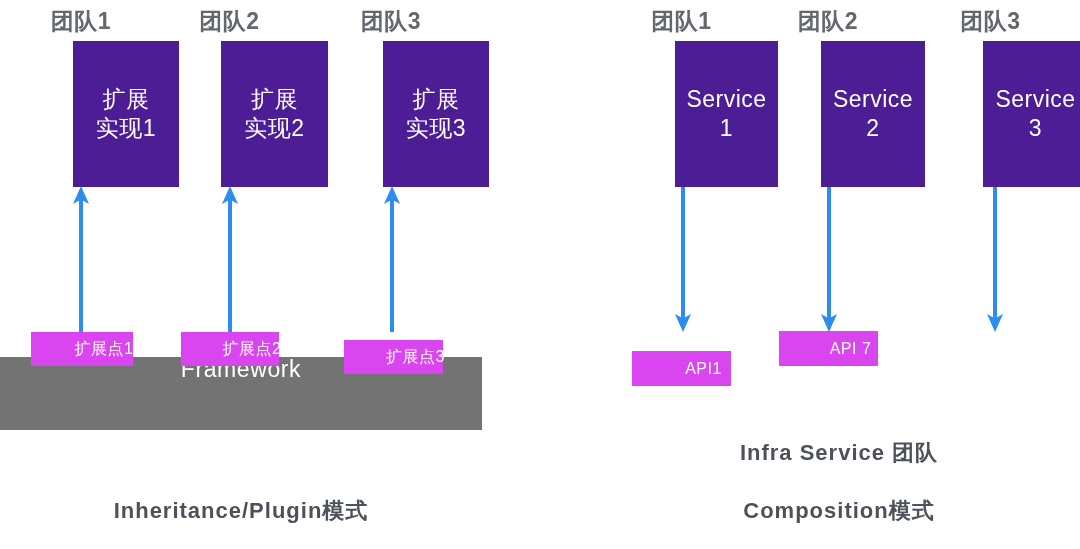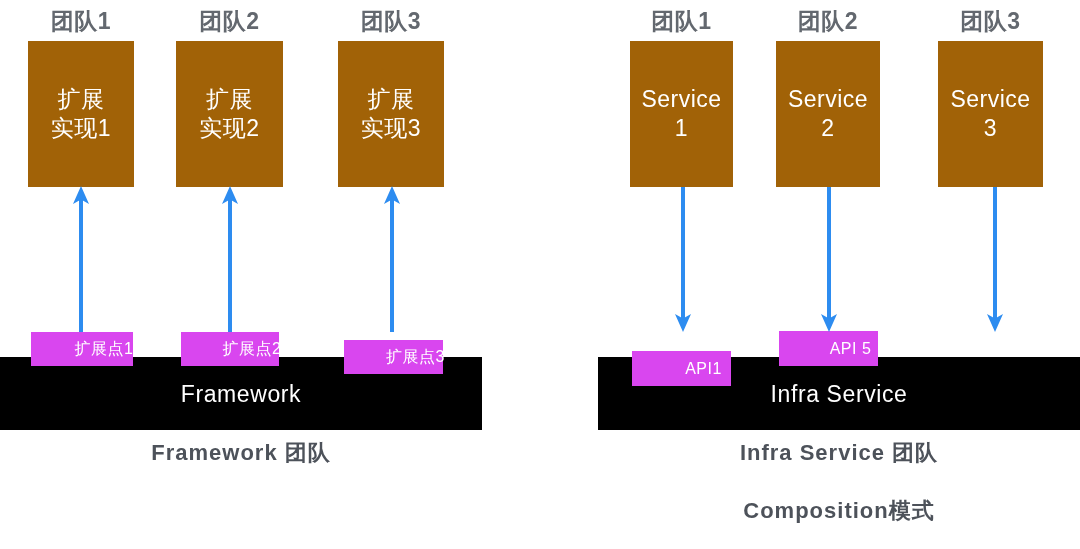--- a/index.html
+++ b/index.html
@@ -26,53 +26,54 @@
     font-size: 23px;
     font-weight: 700;
     letter-spacing: 0.5px;
     text-align: center;
     white-space: nowrap;
     line-height: 1;
   }
   
   .blue-box {
     position: absolute;
-    background: #a16207;
+    background: #4c1d95;
     color: #ffffff;
     display: flex;
     align-items: center;
     justify-content: center;
     text-align: center;
     font-size: 23px;
     line-height: 1.28;
     letter-spacing: 0.5px;
     box-sizing: border-box;
     padding: 2px;
+    margin-left: 45px;
   }
   .blue-box .l1, .blue-box .l2 { display: block; }
   
   .blue-tag {
     position: absolute;
     background: #d946ef;
     color: #ffffff;
     display: flex;
     align-items: center;
     justify-content: center;
     font-size: 16px;
     letter-spacing: 0.5px;
     white-space: nowrap;
     box-sizing: border-box;
     padding-left: 44px;
   }
   
   .bar {
     position: absolute;
-    background: #000000;
+    background: #737373;
     display: flex;
-    align-items: center;
+    align-items: flex-start;
     justify-content: center;
   }
   .bar-label {
     color: #ffffff;
     font-size: 23px;
     letter-spacing: 0.6px;
     line-height: 1;
     position: relative;
     top: 1px;
   }
@@ -127,21 +128,21 @@
   </div>
 
   <div class="bar" style="left:0px; top:357px; width:482px; height:73px;">
     <span class="bar-label">Framework</span>
   </div>
 
   <div class="blue-tag" style="left:31px; top:332px; width:102px; height:34px;">扩展点1</div>
   <div class="blue-tag" style="left:181px; top:332px; width:98px; height:34px;text-align:right;">扩展点2</div>
   <div class="blue-tag" style="left:344px; top:332px; width:99px; height:34px;margin-top:8px;">扩展点3</div>
 
-  <div class="caption team" style="left:0px; top:442px; width:482px;">Framework 团队</div>
+  <div class="caption mode" style="left:0px; top:500px; width:482px;">Inheritance/Plugin模式</div>
 
   <div class="team-label" style="left:630px; top:10px; width:103px;">团队1</div>
   <div class="team-label" style="left:776px; top:10px; width:104px;">团队2</div>
   <div class="team-label" style="left:938px; top:10px; width:105px;">团队3</div>
 
   <div class="blue-box" style="left:630px; top:41px; width:103px; height:146px;">
     <div>
       <span class="l1">Service</span>
       <span class="l2">1</span>
     </div>
@@ -152,26 +153,23 @@
       <span class="l2">2</span>
     </div>
   </div>
   <div class="blue-box" style="left:938px; top:41px; width:105px; height:146px;">
     <div>
       <span class="l1">Service</span>
       <span class="l2">3</span>
     </div>
   </div>
 
-  <div class="bar" style="left:598px; top:357px; width:482px; height:73px;">
-    <span class="bar-label">Infra Service</span>
-  </div>
 
   <div class="blue-tag" style="left:632px; top:331px; width:99px; height:35px;margin-top:20px;">API1</div>
-  <div class="blue-tag" style="left:779px; top:331px; width:99px; height:35px;">API 5</div>
+  <div class="blue-tag" style="left:779px; top:331px; width:99px; height:35px;">API 7</div>
 
   <div class="caption mode" style="left:598px; top:500px; width:482px;">Composition模式</div>
   <div class="caption team" style="left:598px; top:442px; width:482px;">Infra Service 团队</div>
 
   <svg id="arrows" viewBox="0 0 1080 549">
     <defs>
       <marker id="ah-up" markerWidth="7" markerHeight="7" refX="3.5" refY="6" orient="auto-start-reverse" markerUnits="strokeWidth">
         <path d="M3.5 0 L7 7 L3.5 5.2 L0 7 Z" fill="#2d8cf0"></path>
       </marker>
     </defs>

